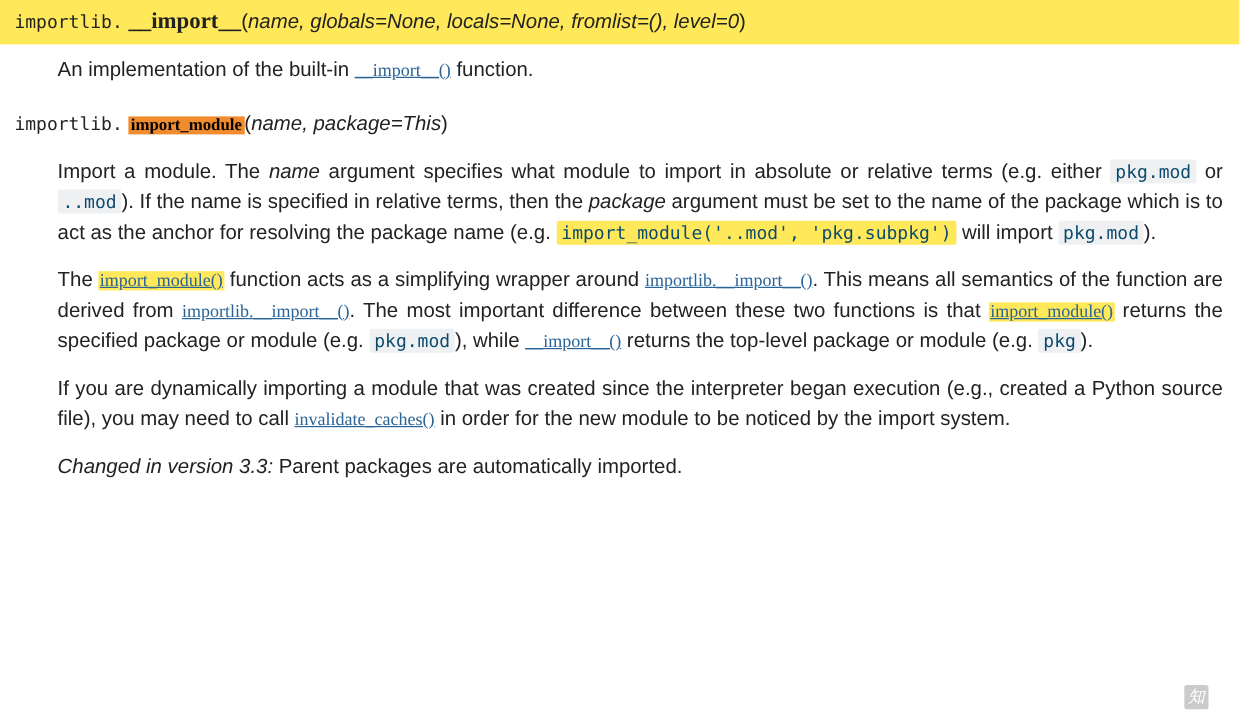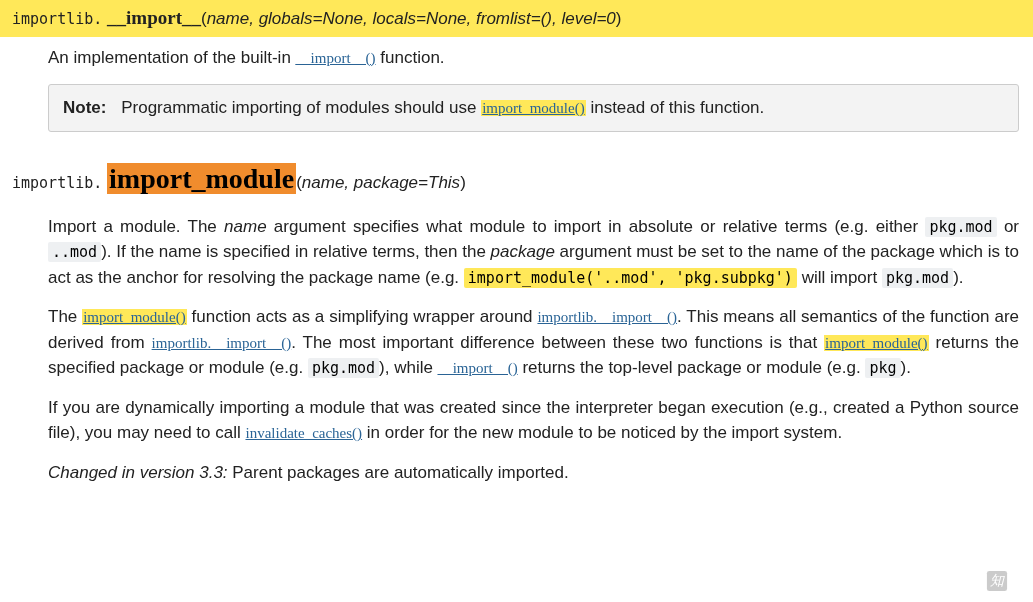--- a/index.html
+++ b/index.html
@@ -19,32 +19,32 @@
     font-size: 17px;
   }
   .sig-prefix { font-family: "DejaVu Sans Mono", monospace; font-size: 15px; }
   .sig-name { font-family: Liberation Serif, serif; font-weight: bold; font-size: 18px; }
   .sig-name.big { font-size: 19px; }
   .sig-params { font-style: italic; }
   .indent { margin-left: 48px; margin-right: 14px; }
   p { margin: 8px 0 14px 0; text-align: justify; }
   .codelink { color: #2a6496; font-family: Liberation Serif, serif; font-size: 15px; }
   .codelink.hl { background: #ffe859; padding: 0 1px; }
-  .codelit { font-family: "DejaVu Sans Mono", monospace; background: #eef0f2; color: #000000; padding: 1px 4px; border-radius: 2px; font-size: 15px; }
+  .codelit { font-family: "DejaVu Sans Mono", monospace; background: #eef0f2; color: #0c4a6e; padding: 1px 4px; border-radius: 2px; font-size: 15px; }
   .codelit.hl { background: #ffe859; }
   .notebox {
     background: #f3f3f3;
     border: 1px solid #ccc;
     border-radius: 3px;
     padding: 10px 14px;
     margin: 14px 0 20px 0;
   }
   .note-label { font-weight: bold; margin-right: 10px; }
   .sig2 { padding: 6px 12px 6px 12px; font-size: 17px; }
-  .sig2 .sig-name { background: #f08c2d; color: #000; padding: 0 2px; font-size: 28px; }
+  .sig2 .sig-name { background: #f08c2d; color: #000; padding: 0 2px; font-size: 14px; }
   .changed { font-style: italic; }
   .watermark {
     position: absolute;
     right: 18px;
     top: 564px;
     color: rgba(140,140,140,0.55);
     font-size: 22px;
     font-style: italic;
     font-family: "SimSun", serif;
     pointer-events: none;
@@ -57,24 +57,20 @@
 <div class="sig-line">
   <span class="sig-prefix">importlib.</span>
   <span class="sig-name big">__import__</span><span>(</span><span class="sig-params">name, globals=None, locals=None, fromlist=(), level=0</span><span>)</span>
 </div>
 
 <div class="indent">
   <p>
     <span>An implementation of the built-in </span><a href="#" class="codelink">__import__()</a><span> function.</span>
   </p>
 
-  <div class="notebox">
-    <span class="note-label">Note:</span>
-    <span>Programmatic importing of modules should use </span><a href="#" class="codelink hl">import_module()</a><span> instead of this function.</span>
-  </div>
 </div>
 
 <div class="sig2">
   <span class="sig-prefix">importlib.</span>
   <span class="sig-name">import_module</span><span>(</span><span class="sig-params">name, package=This</span><span>)</span>
 </div>
 
 <div class="indent">
   <p>
     <span>Import a module. The </span><em>name</em><span> argument specifies what module to import in absolute or relative terms (e.g. either </span><span class="codelit">pkg.mod</span><span> or </span><span class="codelit">..mod</span><span>). If the name is specified in relative terms, then the </span><em>package</em><span> argument must be set to the name of the package which is to act as the anchor for resolving the package name (e.g. </span><span class="codelit hl">import_module('..mod', 'pkg.subpkg')</span><span> will import </span><span class="codelit">pkg.mod</span><span>).</span>

